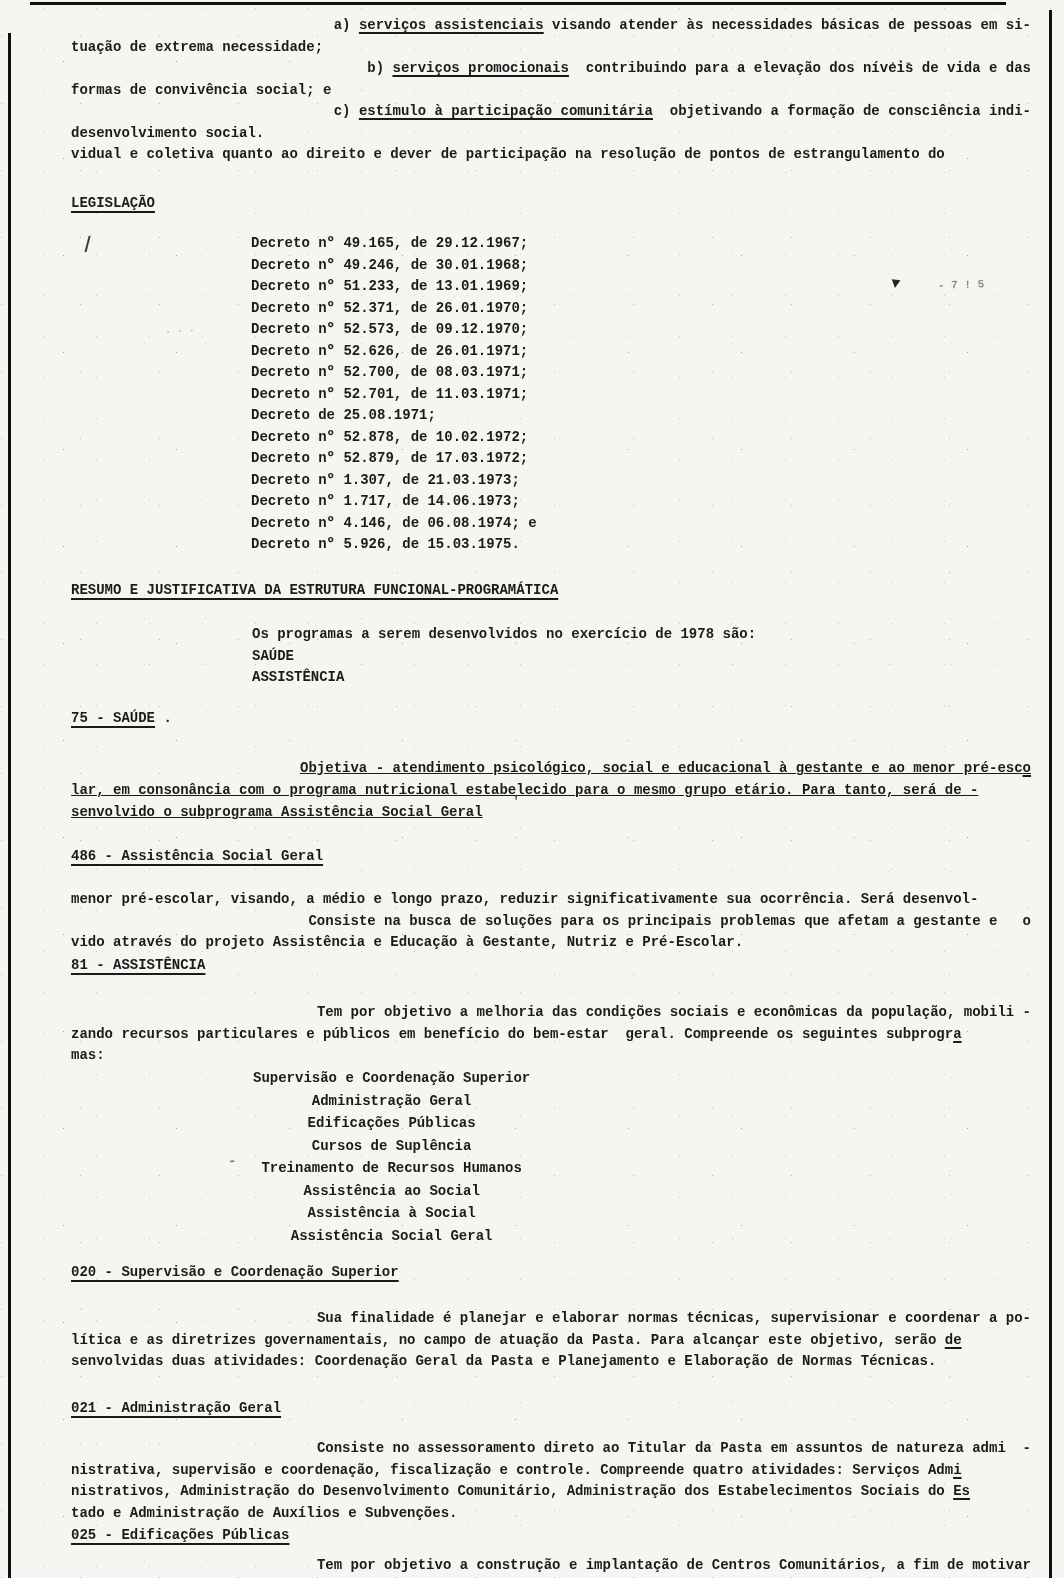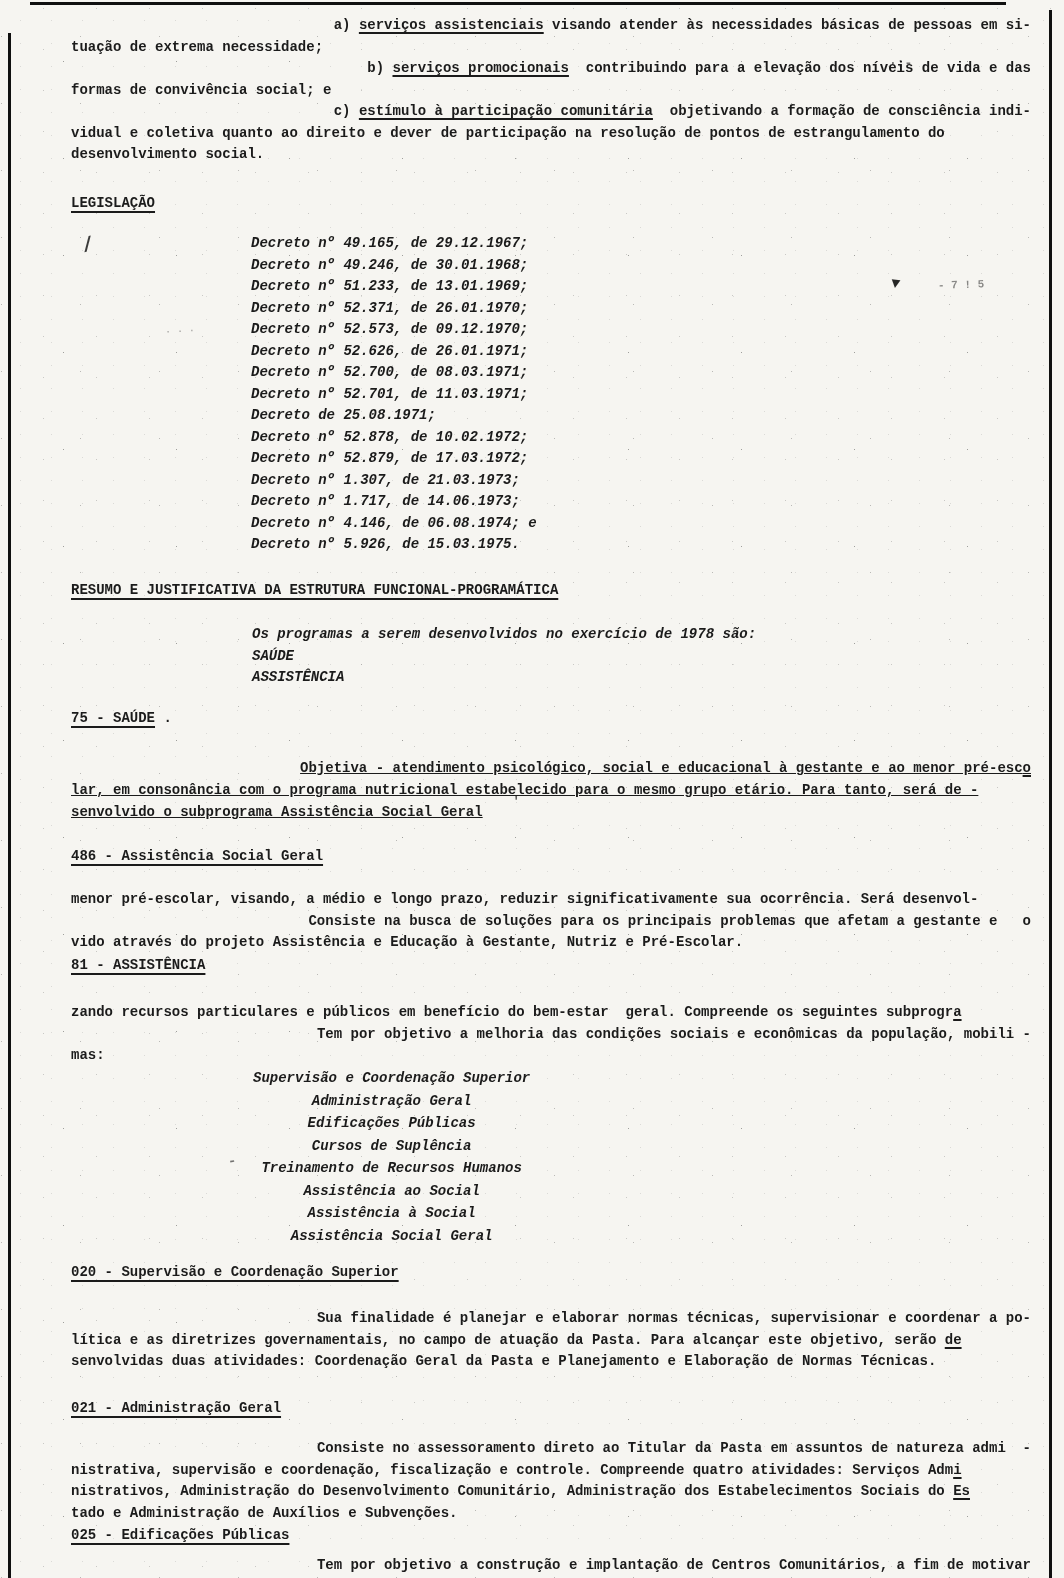--- a/index.html
+++ b/index.html
@@ -19,21 +19,21 @@
     color:#1b1b1b;
   }
   .block{position:absolute;left:71px;width:960px;}
   .tline{height:21.5px;line-height:21.5px;white-space:pre;}
   .lh22 .tline{height:22px;line-height:22px;text-decoration:underline;}
   .lh225 .tline{height:22.5px;line-height:22.5px;}
   .ind{padding-left:181px;text-align:right;}
   .u{text-decoration:underline;text-decoration-thickness:1.6px;text-underline-offset:3px;}
   .heading{position:absolute;left:71px;white-space:pre;height:22px;line-height:22px;}
   .heading .hd{text-decoration:underline;text-decoration-thickness:2px;text-underline-offset:4px;}
-  .list{position:absolute;font-style:italic;}
+  .list{position:absolute;}
   #decree-list{left:251px;top:233px;}
   #program-list{left:252px;top:624px;}
   #subprogram-list{left:253px;top:1067px;text-align:center;}
   .vline,.hline{position:absolute;background:#101010;}
   #border-top{left:30px;top:2px;width:976px;height:3px;}
   #border-left{left:8px;top:33px;width:3px;height:1545px;}
   #border-right{left:1049px;top:10px;width:3px;height:1568px;}
   .artifact{position:absolute;white-space:pre;color:#1b1b1b;}
 </style>
 </head>
@@ -42,22 +42,22 @@
 <div class="hline" id="border-top"></div>
 <div class="vline" id="border-left"></div>
 <div class="vline" id="border-right"></div>
 
 <div class="block" style="top:15px">
     <div class="tline ind"><span>a) </span><span class="u">serviços assistenciais</span><span> visando atender às necessidades básicas de pessoas em si-</span></div>
     <div class="tline"><span>tuação de extrema necessidade;</span></div>
     <div class="tline ind"><span>b) </span><span class="u">serviços promocionais</span><span>  contribuindo para a elevação dos níveis de vida e das</span></div>
     <div class="tline"><span>formas de convivência social; e</span></div>
     <div class="tline ind"><span>c) </span><span class="u">estímulo à participação comunitária</span><span>  objetivando a formação de consciência indi-</span></div>
+    <div class="tline"><span>desenvolvimento social.</span></div>
     <div class="tline"><span>vidual e coletiva quanto ao direito e dever de participação na resolução de pontos de estrangulamento do</span></div>
-    <div class="tline"><span>desenvolvimento social.</span></div>
   </div>
 
 <div class="heading" style="top:192px"><span class="hd">LEGISLAÇÃO</span></div>
 
 <div class="list" id="decree-list">
     <div class="tline">Decreto nº 49.165, de 29.12.1967;</div>
     <div class="tline">Decreto nº 49.246, de 30.01.1968;</div>
     <div class="tline">Decreto nº 51.233, de 13.01.1969;</div>
     <div class="tline">Decreto nº 52.371, de 26.01.1970;</div>
     <div class="tline">Decreto nº 52.573, de 09.12.1970;</div>
@@ -93,22 +93,22 @@
 
 <div class="block" style="top:889px">
     <div class="tline"><span>menor pré-escolar, visando, a médio e longo prazo, reduzir significativamente sua ocorrência. Será desenvol-</span></div>
     <div class="tline ind"><span>Consiste na busca de soluções para os principais problemas que afetam a gestante e   o</span></div>
     <div class="tline"><span>vido através do projeto Assistência e Educação à Gestante, Nutriz e Pré-Escolar.</span></div>
   </div>
 
 <div class="heading" style="top:954px"><span class="hd">81 - ASSISTÊNCIA</span></div>
 
 <div class="block" style="top:1002px">
+    <div class="tline ind"><span>Tem por objetivo a melhoria das condições sociais e econômicas da população, mobili -</span></div>
     <div class="tline"><span>zando recursos particulares e públicos em benefício do bem-estar  geral. Compreende os seguintes subprogr</span><span class="u">a</span></div>
-    <div class="tline ind"><span>Tem por objetivo a melhoria das condições sociais e econômicas da população, mobili -</span></div>
     <div class="tline"><span>mas:</span></div>
   </div>
 
 <div class="list lh225" id="subprogram-list">
     <div class="tline">Supervisão e Coordenação Superior</div>
     <div class="tline">Administração Geral</div>
     <div class="tline">Edificações Públicas</div>
     <div class="tline">Cursos de Suplência</div>
     <div class="tline">Treinamento de Recursos Humanos</div>
     <div class="tline">Assistência ao Social</div>

